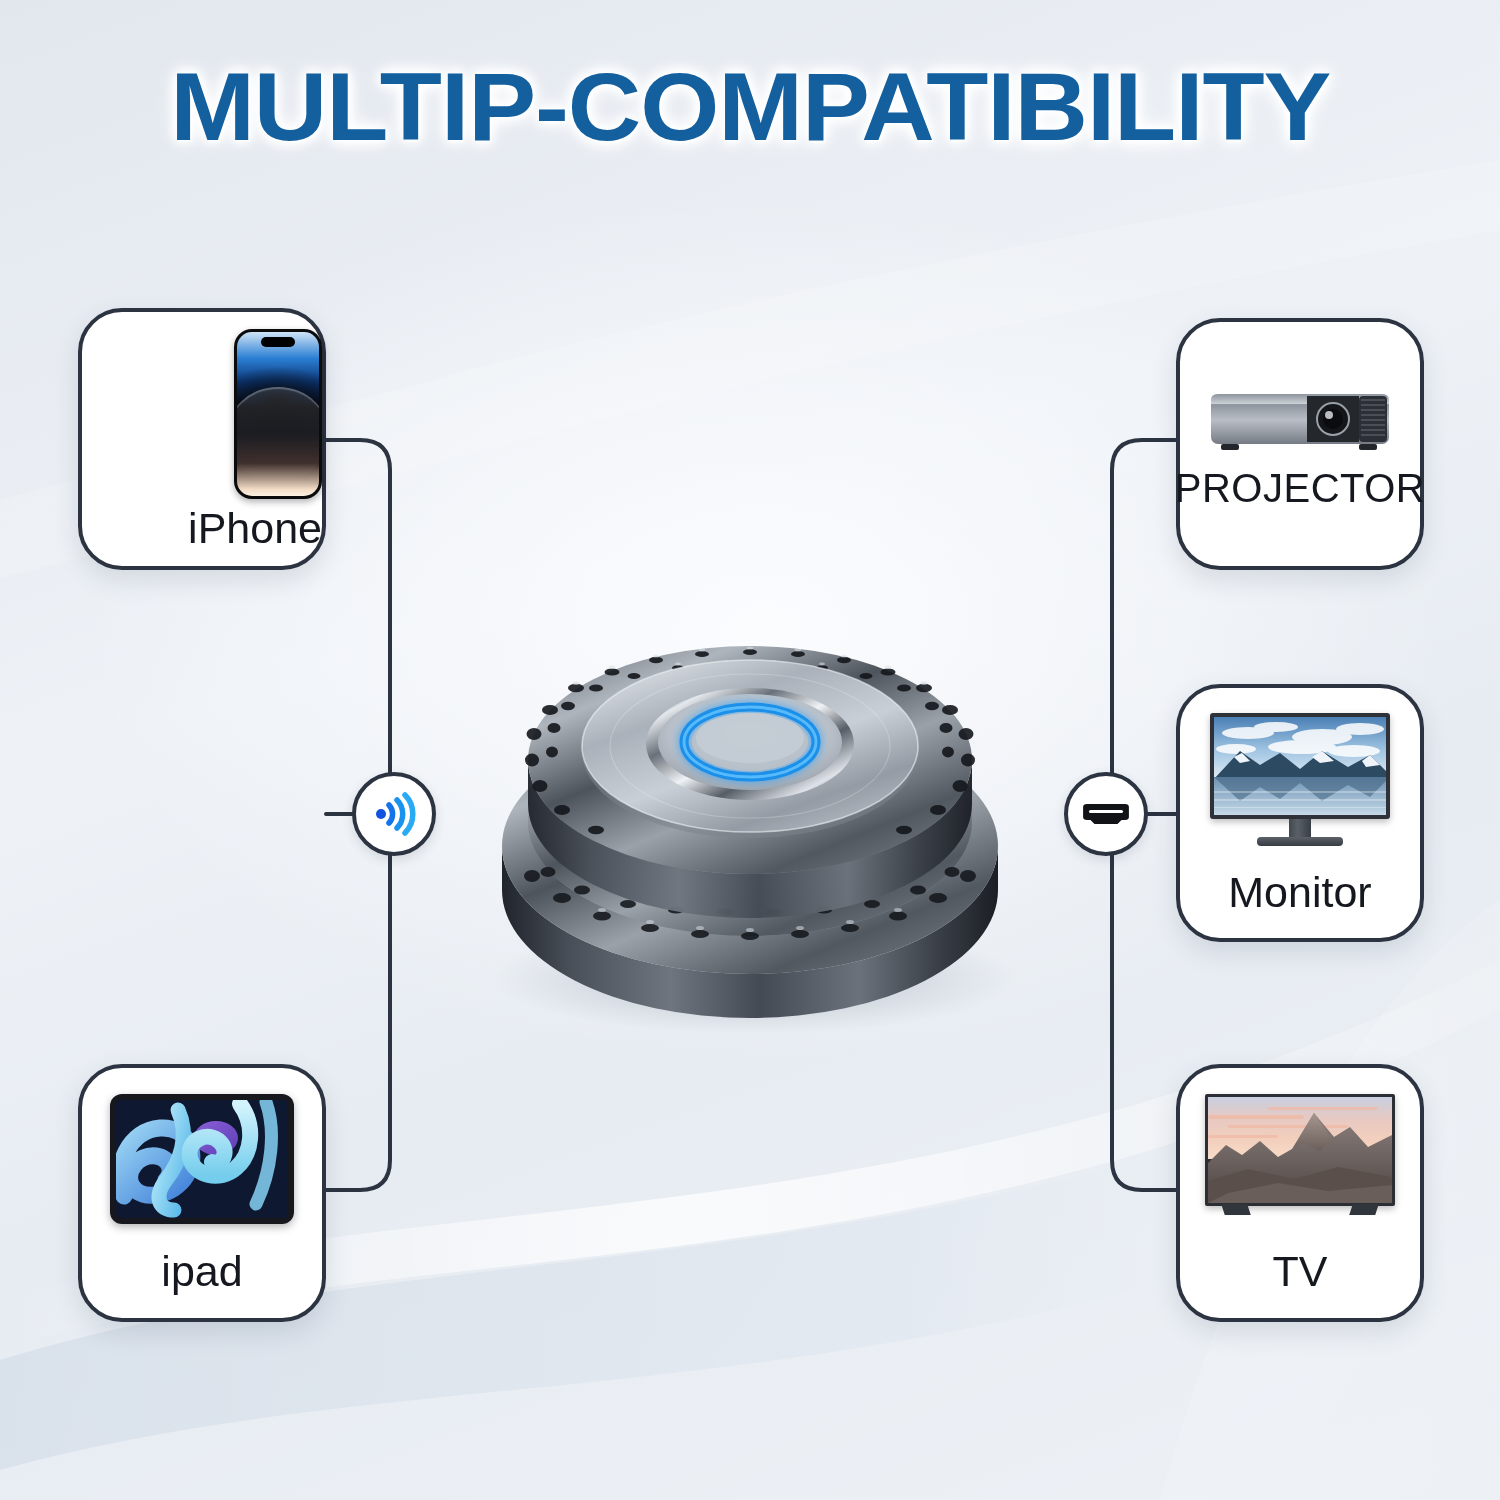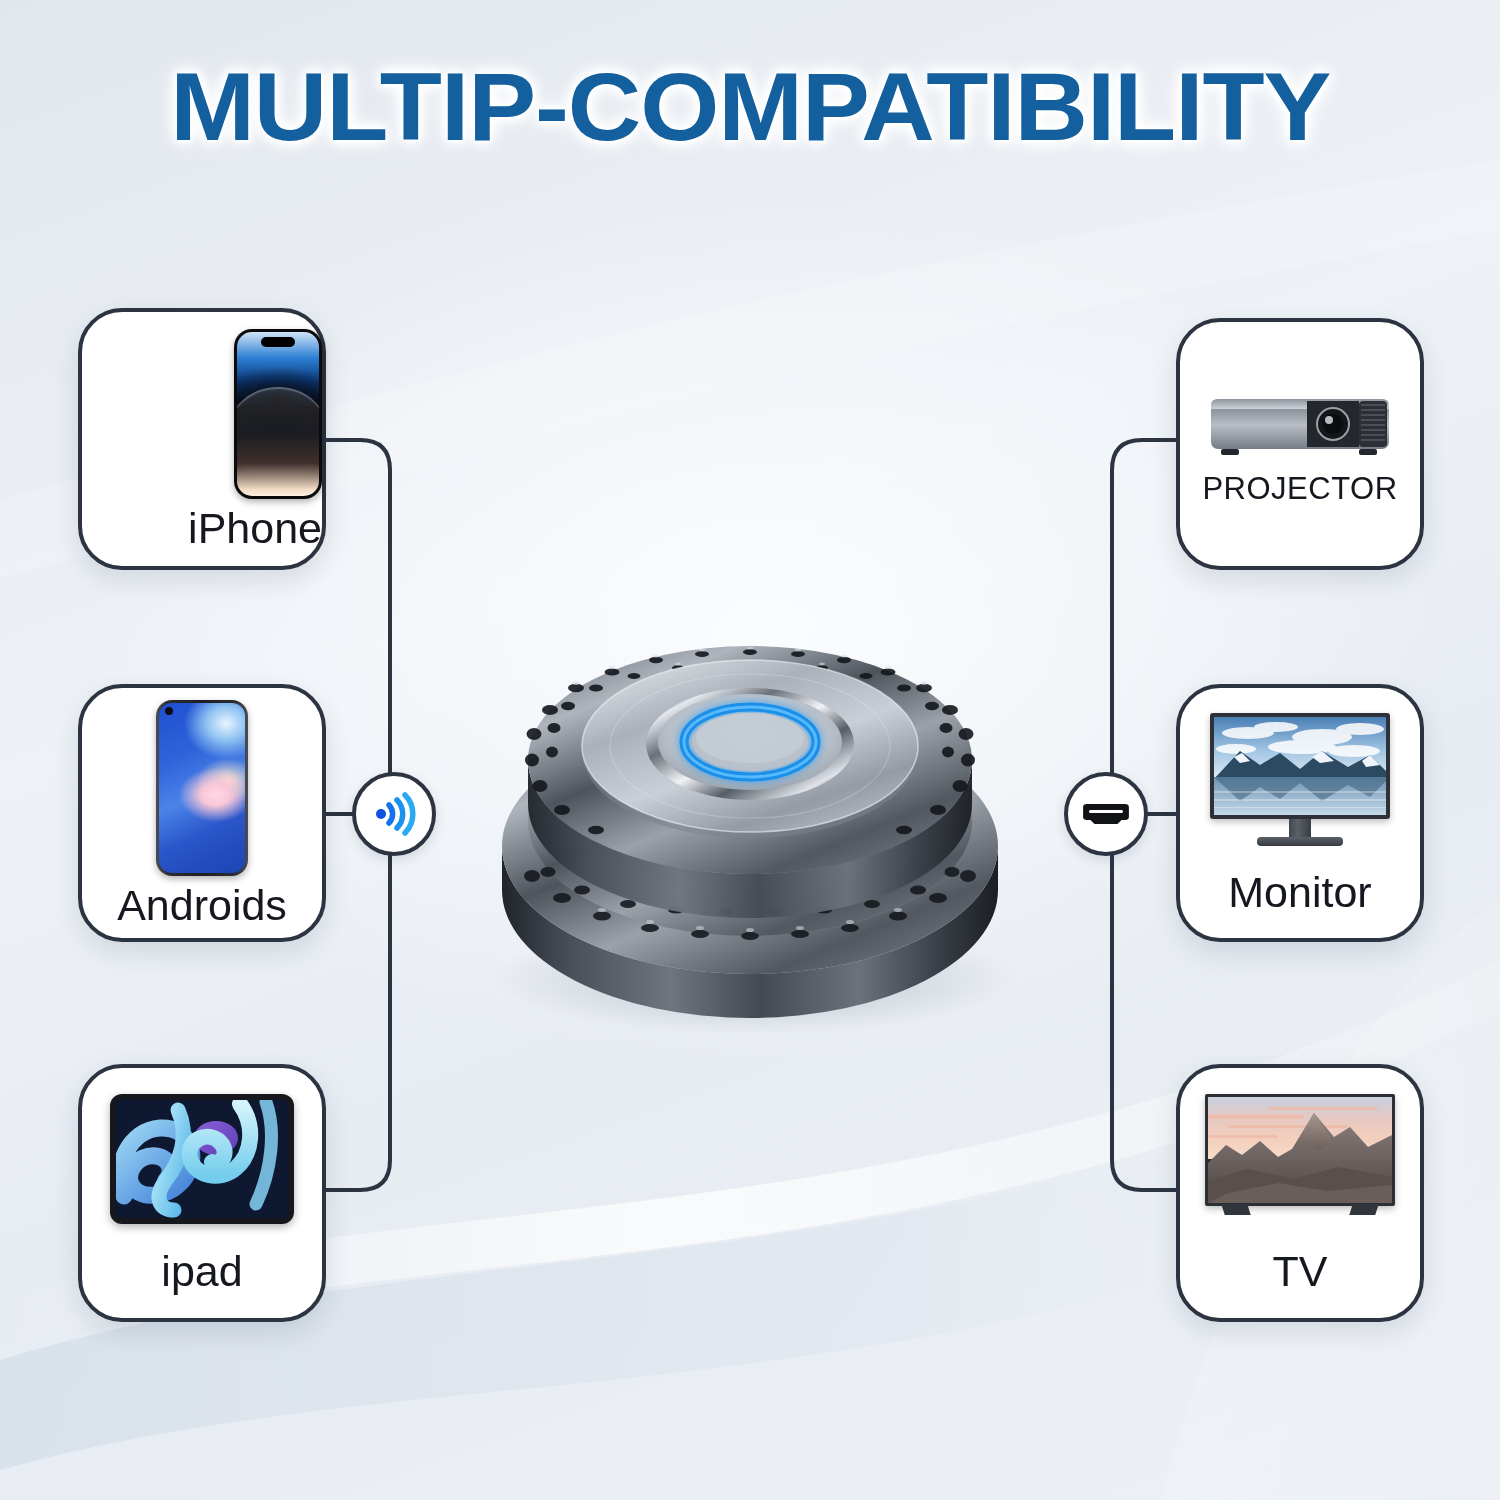--- a/index.html
+++ b/index.html
@@ -69,21 +69,21 @@
     align-items: center;
     justify-content: center;
     flex: 0 0 auto;
   }
   .card .label {
     font-size: 43px;
     color: #16181f;
     line-height: 1;
     white-space: nowrap;
   }
-  .card.proj .label { font-size: 31px; letter-spacing: 0.5px; }
+  .card.proj .label { font-size: 40px; letter-spacing: 0.5px; }
 
   
   .card.l1 { left: 78px;  top: 308px;  width: 248px; height: 262px; align-items: flex-end; }
   .card.l2 { left: 78px;  top: 684px;  width: 248px; height: 258px; }
   .card.l3 { left: 78px;  top: 1064px; width: 248px; height: 258px; }
   
   .card.r1 { left: 1176px; top: 318px;  width: 248px; height: 252px; }
   .card.r2 { left: 1176px; top: 684px;  width: 248px; height: 258px; gap: 14px; }
   .card.r3 { left: 1176px; top: 1064px; width: 248px; height: 258px; }
 
@@ -299,29 +299,20 @@
   <div class="card l1">
     <div class="thumb">
       <div class="phone-iphone">
         <div class="island"></div>
         <div class="scr"></div>
       </div>
     </div>
     <div class="label">iPhone</div>
   </div>
 
-  <div class="card l2">
-    <div class="thumb">
-      <div class="phone-android">
-        <div class="punch"></div>
-        <div class="scr"></div>
-      </div>
-    </div>
-    <div class="label">Androids</div>
-  </div>
 
   <div class="card l3">
     <div class="thumb">
       <div class="tablet-ipad">
         <div class="scr">
           <svg viewBox="0 0 172 118" width="172" height="118" preserveAspectRatio="none">
             <defs>
               <linearGradient id="ip1" x1="0" y1="0" x2="1" y2="1">
                 <stop offset="0%" stop-color="#9fd8f5"></stop>
                   <stop offset="100%" stop-color="#3f7fd8"></stop>

